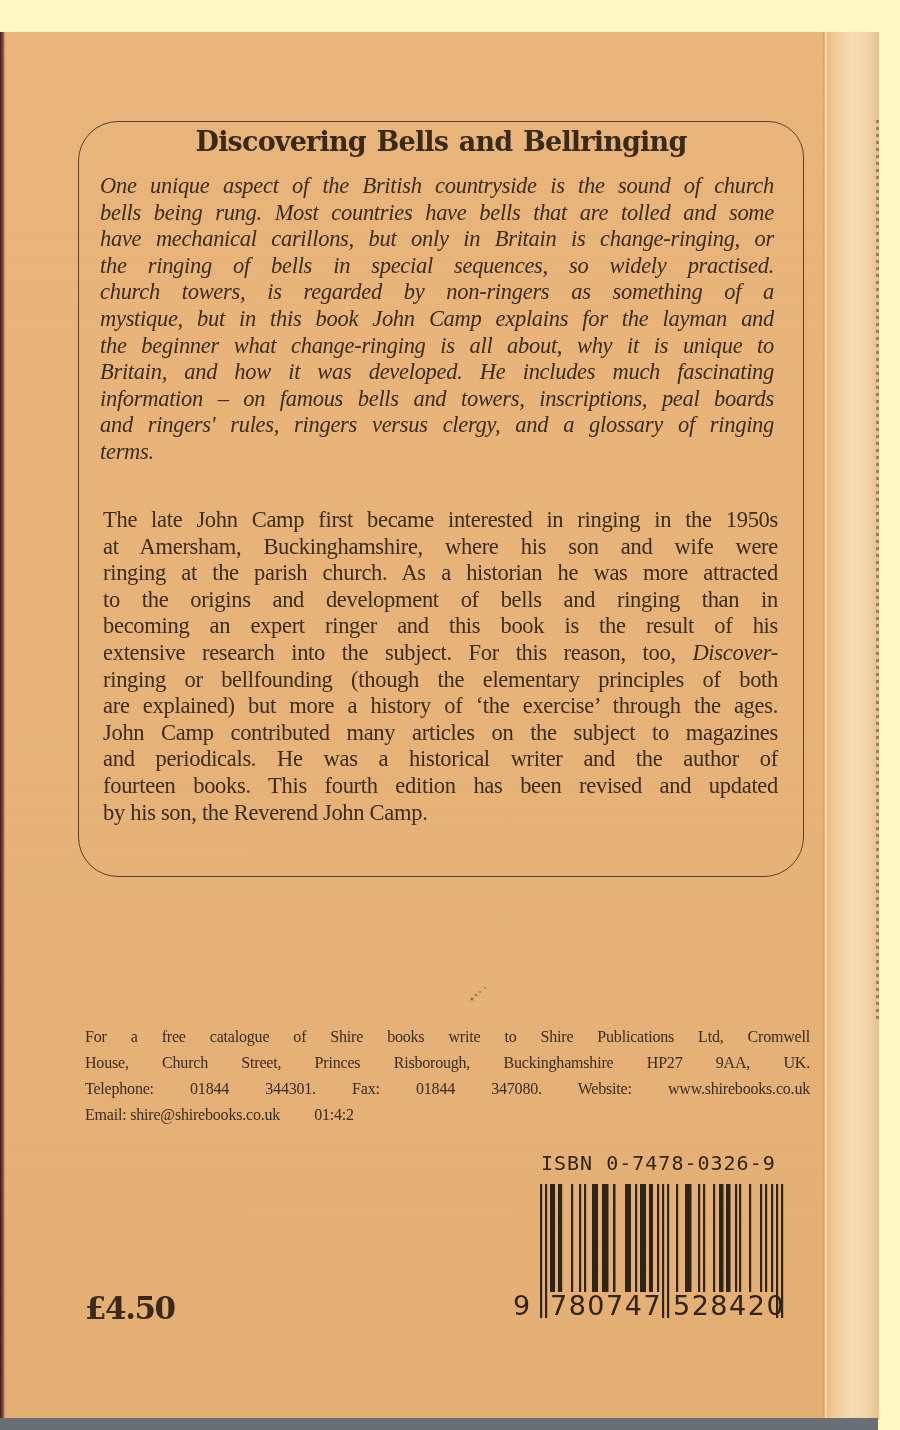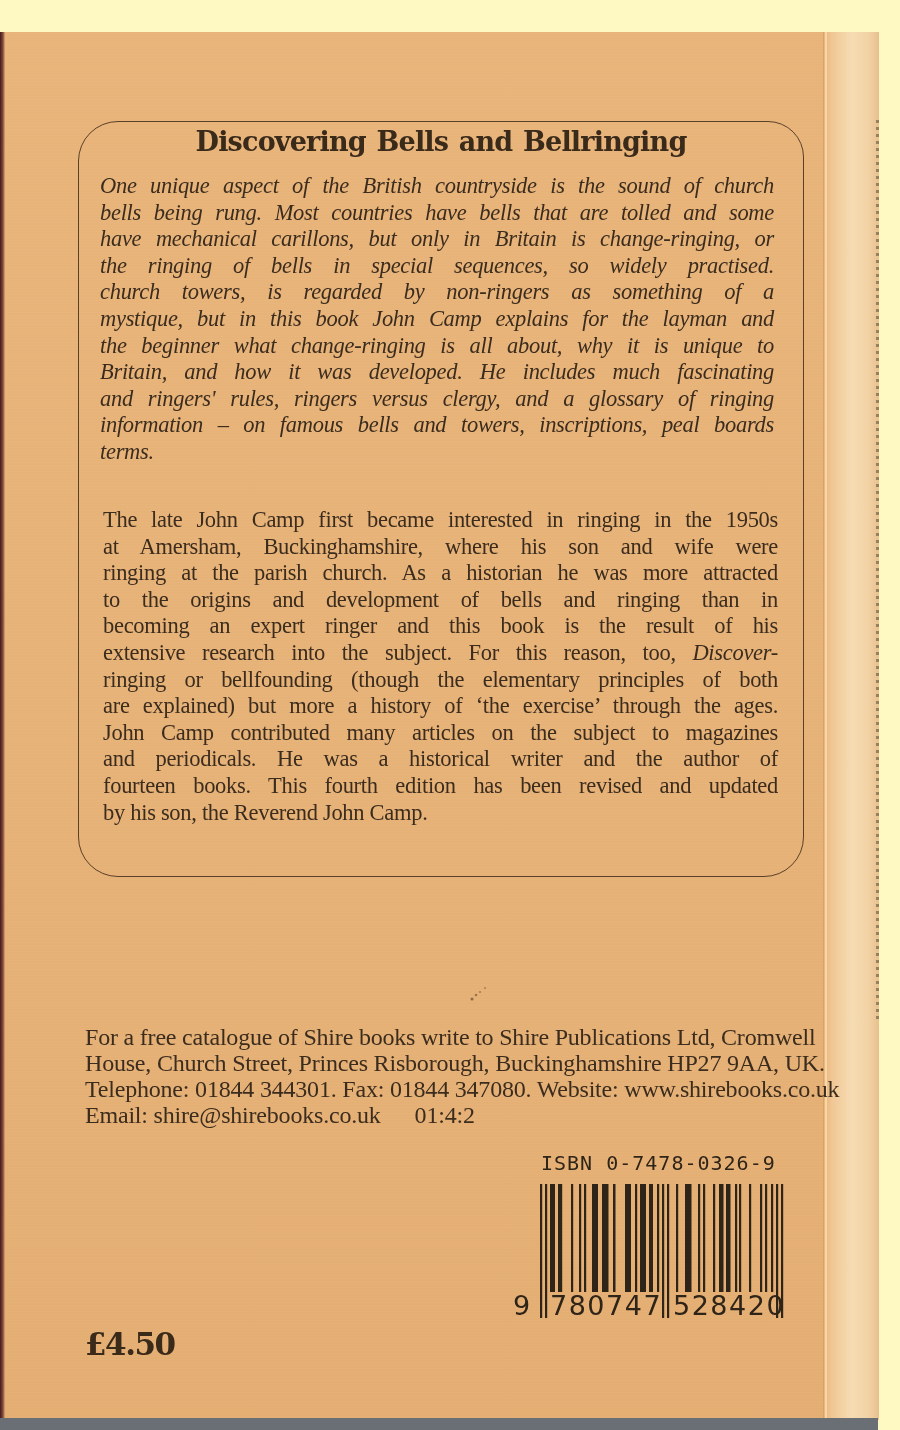--- a/index.html
+++ b/index.html
@@ -111,21 +111,21 @@
       top: 984px;
       width: 24px;
       height: 18px;
     }
     .publisher {
       position: absolute;
       left: 85px;
       top: 1024px;
       width: 725px;
       font-family: "Liberation Serif", serif;
-      font-size: 24px;
+      font-size: 16px;
       line-height: 26px;
       color: #3b2c1e;
       letter-spacing: -0.2px;
     }
     .publisher .ln {
       display: block;
       white-space: nowrap;
     }
     .publisher .ln.j {
       text-align: justify;
@@ -158,21 +158,21 @@
       font-size: 27px;
       color: #2f2418;
       letter-spacing: 1.5px;
     }
     .bd-first { left: 513px; }
     .bd-left { left: 550px; }
     .bd-right { left: 673px; }
     .price {
       position: absolute;
       left: 85px;
-      top: 1326px;
+      top: 1290px;
       font-family: "DejaVu Serif", serif;
       font-size: 31px;
       font-weight: bold;
       color: #3a2a1a;
       letter-spacing: -1.5px;
     }
     .bottom-edge {
       position: absolute;
       left: 0;
       top: 1418px;
@@ -197,22 +197,22 @@
 
   <div class="para p1">
     <span class="ln">One unique aspect of the British countryside is the sound of church</span>
     <span class="ln">bells being rung.  Most countries have bells that are tolled and some</span>
     <span class="ln">have mechanical carillons, but only in Britain is change-ringing, or</span>
     <span class="ln">the ringing of bells in special sequences, so widely practised.</span>
     <span class="ln">church towers, is regarded by non-ringers as something of a</span>
     <span class="ln">mystique, but in this book John Camp explains for the layman and</span>
     <span class="ln">the beginner what change-ringing is all about, why it is unique to</span>
     <span class="ln">Britain, and how it was developed.  He includes much fascinating</span>
+    <span class="ln">information – on famous bells and towers, inscriptions, peal boards</span>
     <span class="ln">and ringers' rules, ringers versus clergy, and a glossary of ringing</span>
-    <span class="ln">information – on famous bells and towers, inscriptions, peal boards</span>
     <span class="ln last">terms.</span>
   </div>
 
   <div class="para p2">
     <span class="ln">The late John Camp first became interested in ringing in the 1950s</span>
     <span class="ln">at Amersham, Buckinghamshire, where his son and wife were</span>
     <span class="ln">ringing at the parish church.  As a historian he was more attracted</span>
     <span class="ln">to the origins and development of bells and ringing than in</span>
     <span class="ln">becoming an expert ringer and this book is the result of his</span>
     <span class="ln"><span>extensive research into the subject. For this reason, too,</span> <em>Discover-</em></span>

